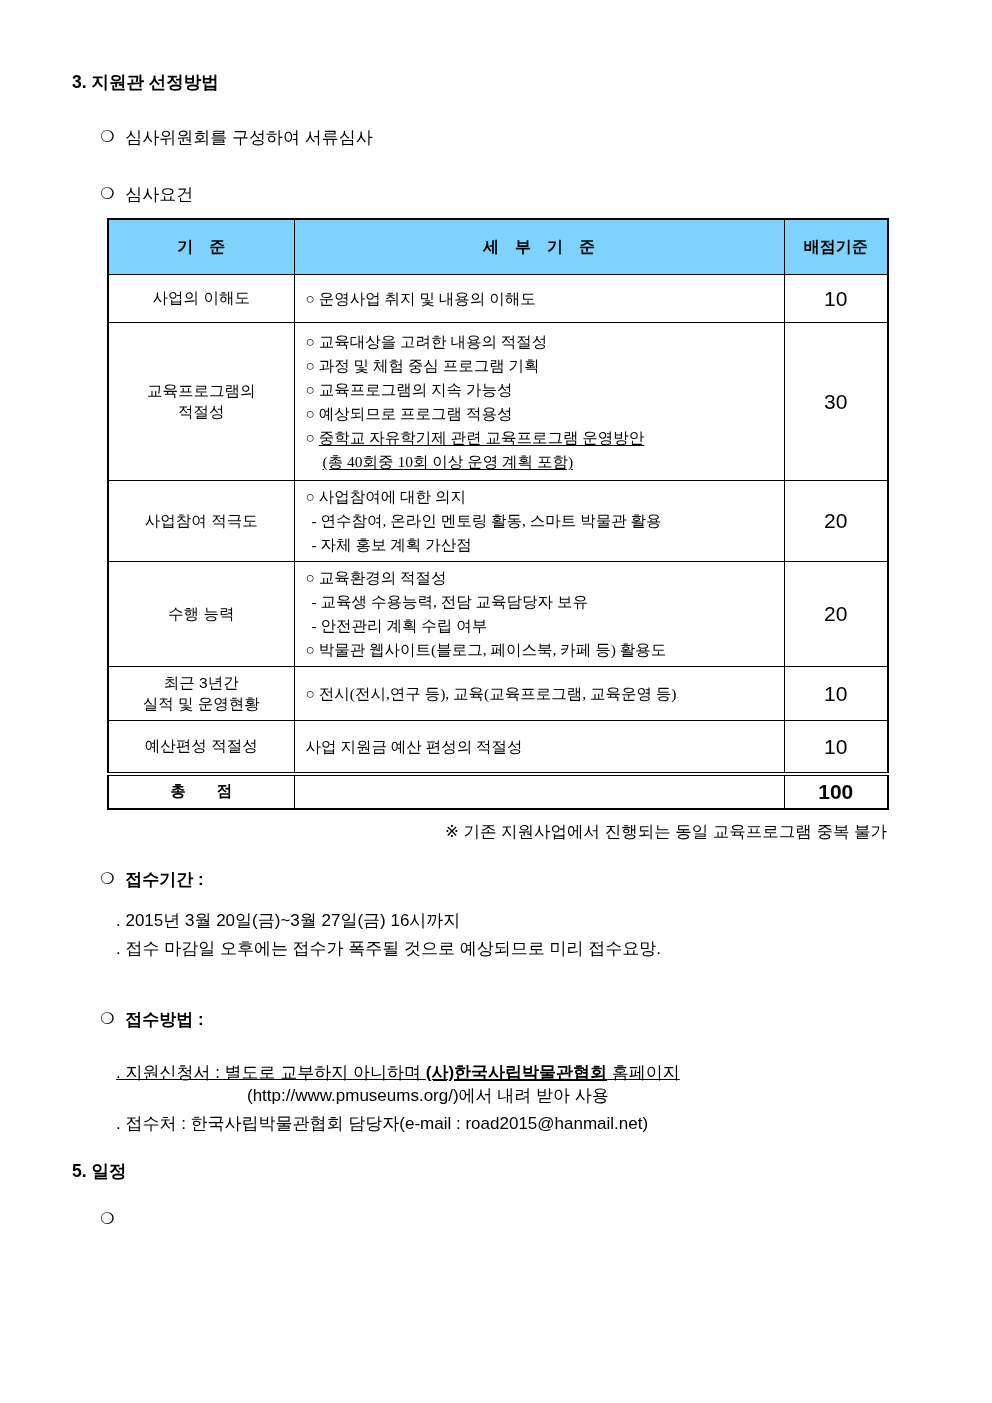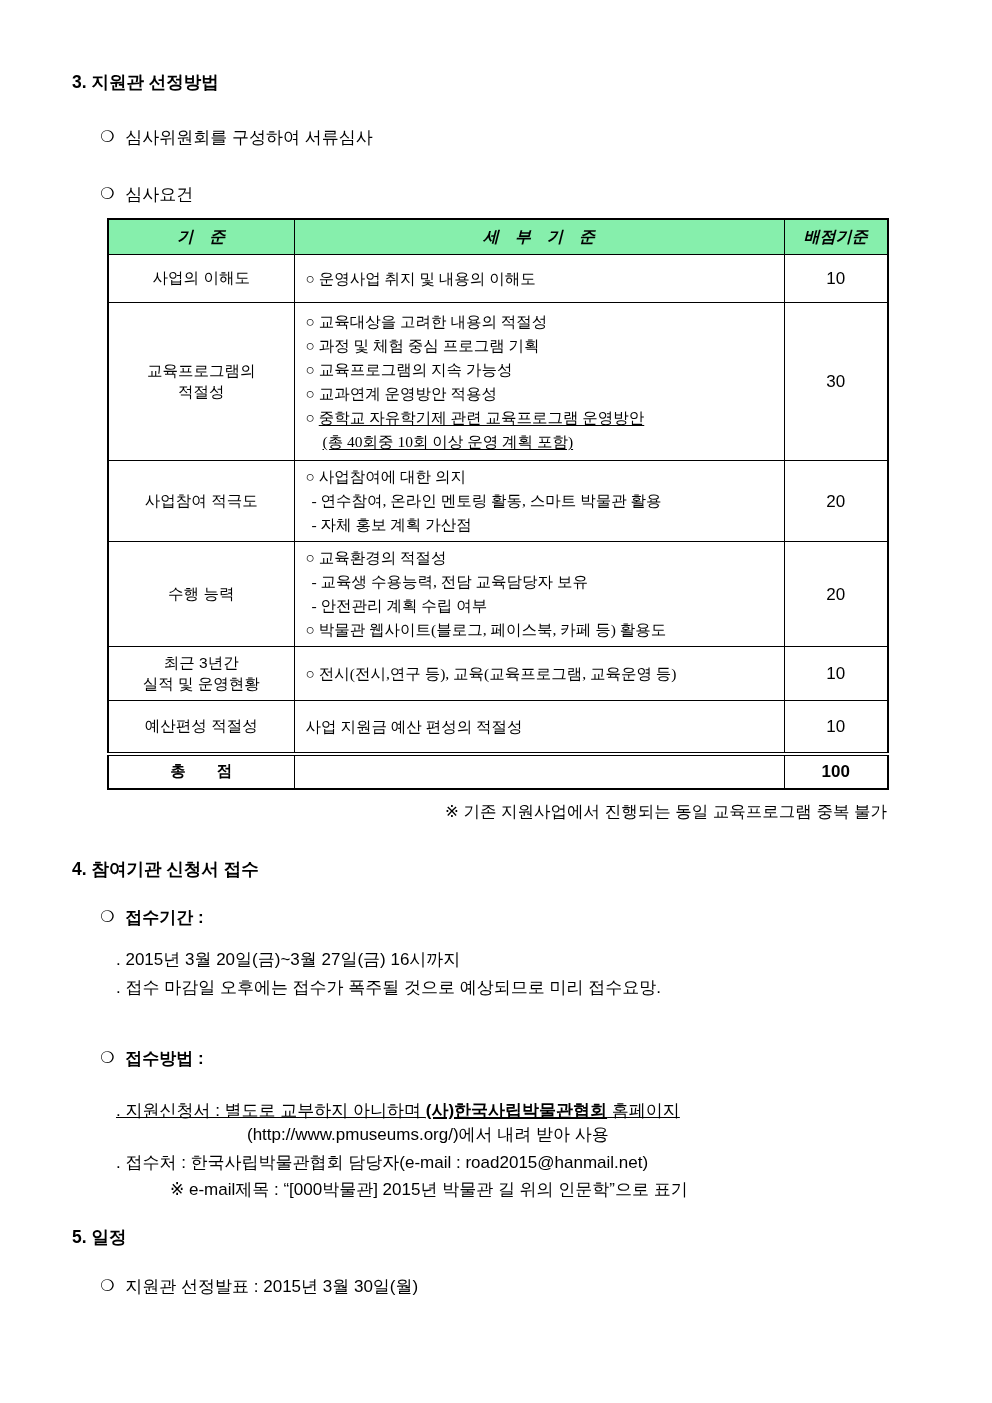--- a/index.html
+++ b/index.html
@@ -26,25 +26,25 @@
 
   
   table.criteria{
     border-collapse:collapse;table-layout:fixed;
     width:780px;margin:13px 0 0 107px;
     font-size:15.5px;
   }
   table.criteria{border:2px solid #000;}
   table.criteria th,table.criteria td{border:1px solid #000;vertical-align:middle;}
   table.criteria thead th{
-    background:#86efac;height:30px;font-weight:bold;font-size:16px;
-    text-align:center;padding:2px 0;font-style:italic;
+    background:#7dd3fc;height:30px;font-weight:bold;font-size:16px;
+    text-align:center;padding:12px 0;
   }
   td.crit{text-align:center;white-space:pre-line;line-height:1.35;padding:2px 4px;}
-  td.pts{text-align:center;font-size:17px;}
+  td.pts{text-align:center;font-size:21px;}
   td.det{padding:4px 8px 4px 11px;}
   td.det .dline{line-height:24px;font-family:Liberation Serif, serif;}
   .u{text-decoration:underline;text-underline-offset:2px;}
   .ind{padding-left:17px;}
   .dash{padding-left:6px;}
   tr.r0{height:48px;padding-left:40px;}
   tr.r1{height:158px;}
   tr.r2{height:72px;}
   tr.r3{height:97px;}
   tr.r4{height:54px;}
@@ -101,21 +101,21 @@
         </td>
         <td class="pts">10</td>
       </tr>
       <tr class="r1">
         <td class="crit">교육프로그램의
 적절성</td>
         <td class="det">
           <div class="dline">○ 교육대상을 고려한 내용의 적절성</div>
           <div class="dline">○ 과정 및 체험 중심 프로그램 기획</div>
           <div class="dline">○ 교육프로그램의 지속 가능성</div>
-          <div class="dline">○ 교과연계 운영방안 적용성</div>
+          <div class="dline">○ 예상되므로 프로그램 적용성</div>
           <div class="dline">
             <span>○ </span><span class="u">중학교 자유학기제 관련 교육프로그램 운영방안</span>
           </div>
           <div class="dline u ind">(총 40회중 10회 이상 운영 계획 포함)</div>
         </td>
         <td class="pts">30</td>
       </tr>
       <tr class="r2">
         <td class="crit">사업참여 적극도</td>
         <td class="det">
@@ -153,42 +153,39 @@
       <tr class="total">
         <td class="crit">총　　점</td>
         <td class="det"></td>
         <td class="pts">100</td>
       </tr>
     </tbody>
   </table>
 
   <div class="note">※ 기존 지원사업에서 진행되는 동일 교육프로그램 중복 불가</div>
 
-  <h3 class="sec-heading" id="sec4-heading">4. 참여기관 신청서 접수</h3>
 
   <div class="bullet bold" id="b-period">
     <span class="bmark">❍</span>
     <span>접수기간 :</span>
   </div>
 
   <div class="sub" id="p-line1">. 2015년 3월 20일(금)~3월 27일(금) 16시까지</div>
   <div class="sub" id="p-line2">. 접수 마감일 오후에는 접수가 폭주될 것으로 예상되므로 미리 접수요망.</div>
 
   <div class="bullet bold" id="b-method">
     <span class="bmark">❍</span>
     <span>접수방법 :</span>
   </div>
 
   <div class="sub" id="m-line1">
     <span>. 지원신청서 : 별도로 교부하지 아니하며 </span><span class="org u">(사)한국사립박물관협회</span><span> 홈페이지</span>
   </div>
   <div class="sub" id="m-line2">(http://www.pmuseums.org/)에서 내려 받아 사용</div>
   <div class="sub" id="m-line3">. 접수처 : 한국사립박물관협회 담당자(e-mail : road2015@hanmail.net)</div>
-  <div class="sub" id="m-line4">※ e-mail제목 : “[000박물관] 2015년 박물관 길 위의 인문학”으로 표기</div>
 
   <h3 class="sec-heading" id="sec5-heading">5. 일정</h3>
 
   <div class="bullet" id="b-announce">
     <span class="bmark">❍</span>
-    <span>지원관 선정발표 : 2015년 3월 30일(월)</span>
   </div>
 
 </div>
 
 </body></html>

